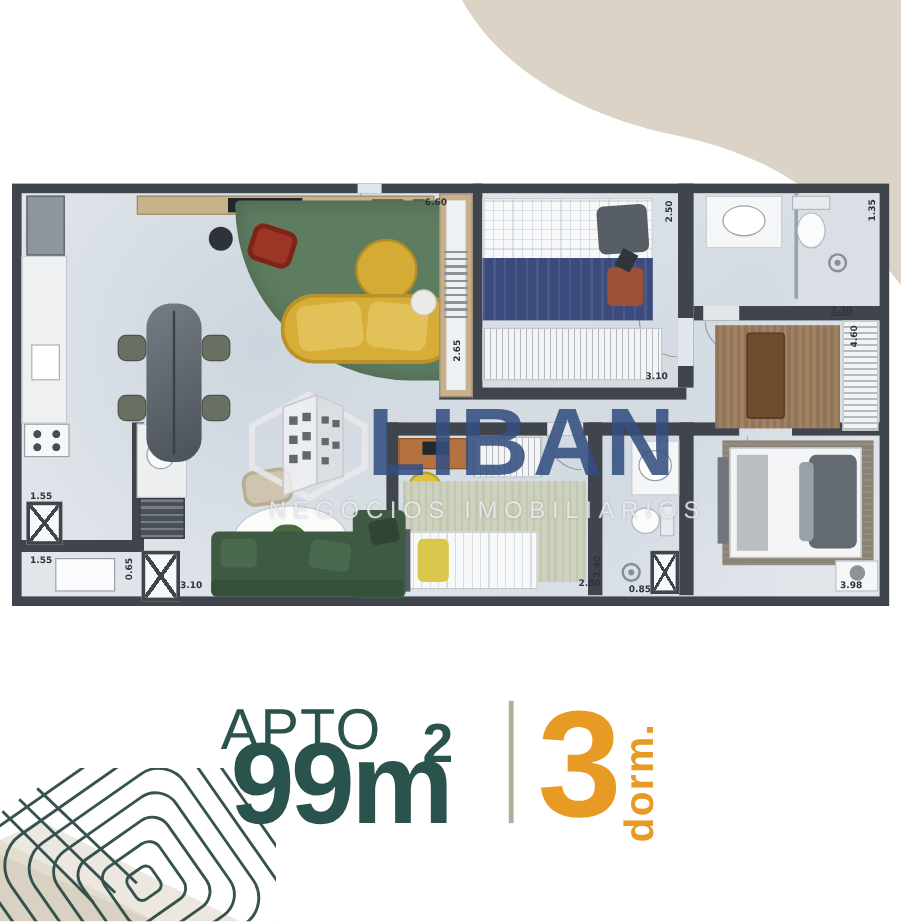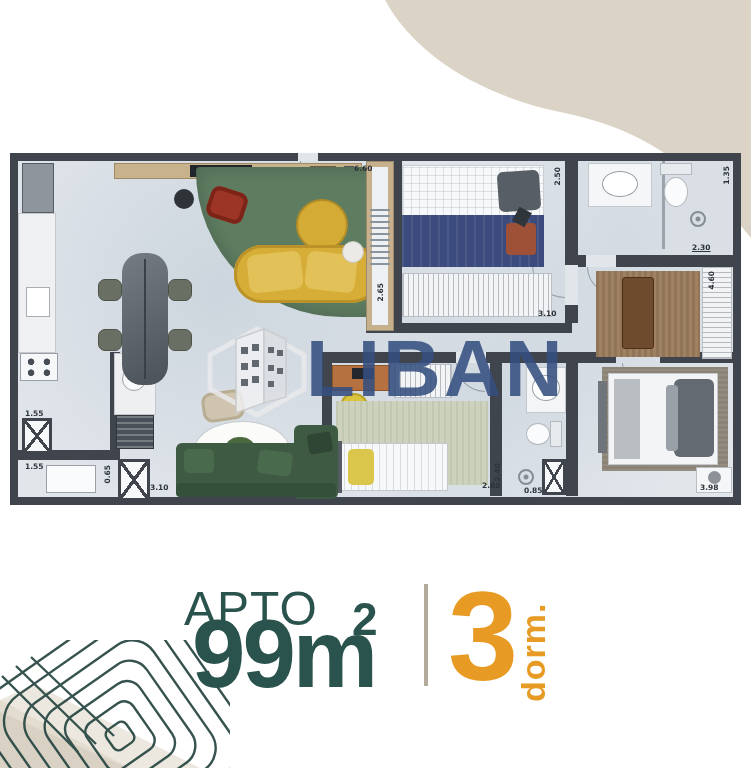--- a/index.html
+++ b/index.html
@@ -197,21 +197,21 @@
   <div class="furn" style="left:166px;top:330px;width:160px;height:14px;background:#35503a;border-radius:4px;"></div>
   <div class="furn" style="left:174px;top:296px;width:30px;height:24px;background:#4a6a4e;border-radius:5px;"></div>
   <div class="furn" style="left:248px;top:298px;width:34px;height:24px;background:#4a6a4e;border-radius:5px;transform:rotate(8deg);"></div>
   <div class="furn" style="left:298px;top:280px;width:24px;height:20px;background:#2f4634;border-radius:4px;transform:rotate(-10deg);"></div>
 
   <span class="dim" style="left:344px;top:11px;">6.60</span>
   <span class="dim v" style="left:366px;top:130px;">2.65</span>
   <span class="dim v" style="left:543px;top:14px;">2.50</span>
   <span class="dim" style="left:528px;top:156px;">3.10</span>
   <span class="dim v" style="left:712px;top:13px;">1.35</span>
-  <span class="dim" style="left:682px;top:90px;text-decoration:underline;">2.30</span>
+  <span class="dim" style="left:682px;top:101px;text-decoration:underline;">2.30</span>
   <span class="dim v" style="left:697px;top:118px;">4.60</span>
   <span class="dim" style="left:690px;top:330px;">3.98</span>
   <span class="dim" style="left:514px;top:333px;">0.85</span>
   <span class="dim v" style="left:483px;top:310px;">2.40</span>
   <span class="dim" style="left:472px;top:328px;">2.80</span>
   <span class="dim" style="left:140px;top:330px;">3.10</span>
   <span class="dim" style="left:15px;top:256px;">1.55</span>
   <span class="dim" style="left:15px;top:309px;">1.55</span>
   <span class="dim v" style="left:93px;top:312px;">0.65</span>
 
@@ -227,20 +227,21 @@
       <rect x="39" y="62" width="7" height="7"></rect>
         <rect x="50" y="59" width="7" height="7"></rect>
       <rect x="66" y="30" width="6" height="6"></rect>
         <rect x="75" y="33" width="6" height="6"></rect>
       <rect x="66" y="48" width="6" height="6"></rect>
         <rect x="75" y="51" width="6" height="6"></rect>
       <rect x="66" y="64" width="6" height="6"></rect>
     </g>
   </svg>
   <div class="wm-brand">LIBAN</div>
+  <div class="wm-tagline">NEGÓCIOS IMOBILIÁRIOS</div>
 </div>
 
 <div class="t-apto">APTO</div>
 <div class="t-area">99m</div>
 <div class="t-sup">2</div>
 <div class="t-div"></div>
 <div class="t-num">3</div>
 <div class="t-dorm">dorm.</div>
 
 </body></html>

